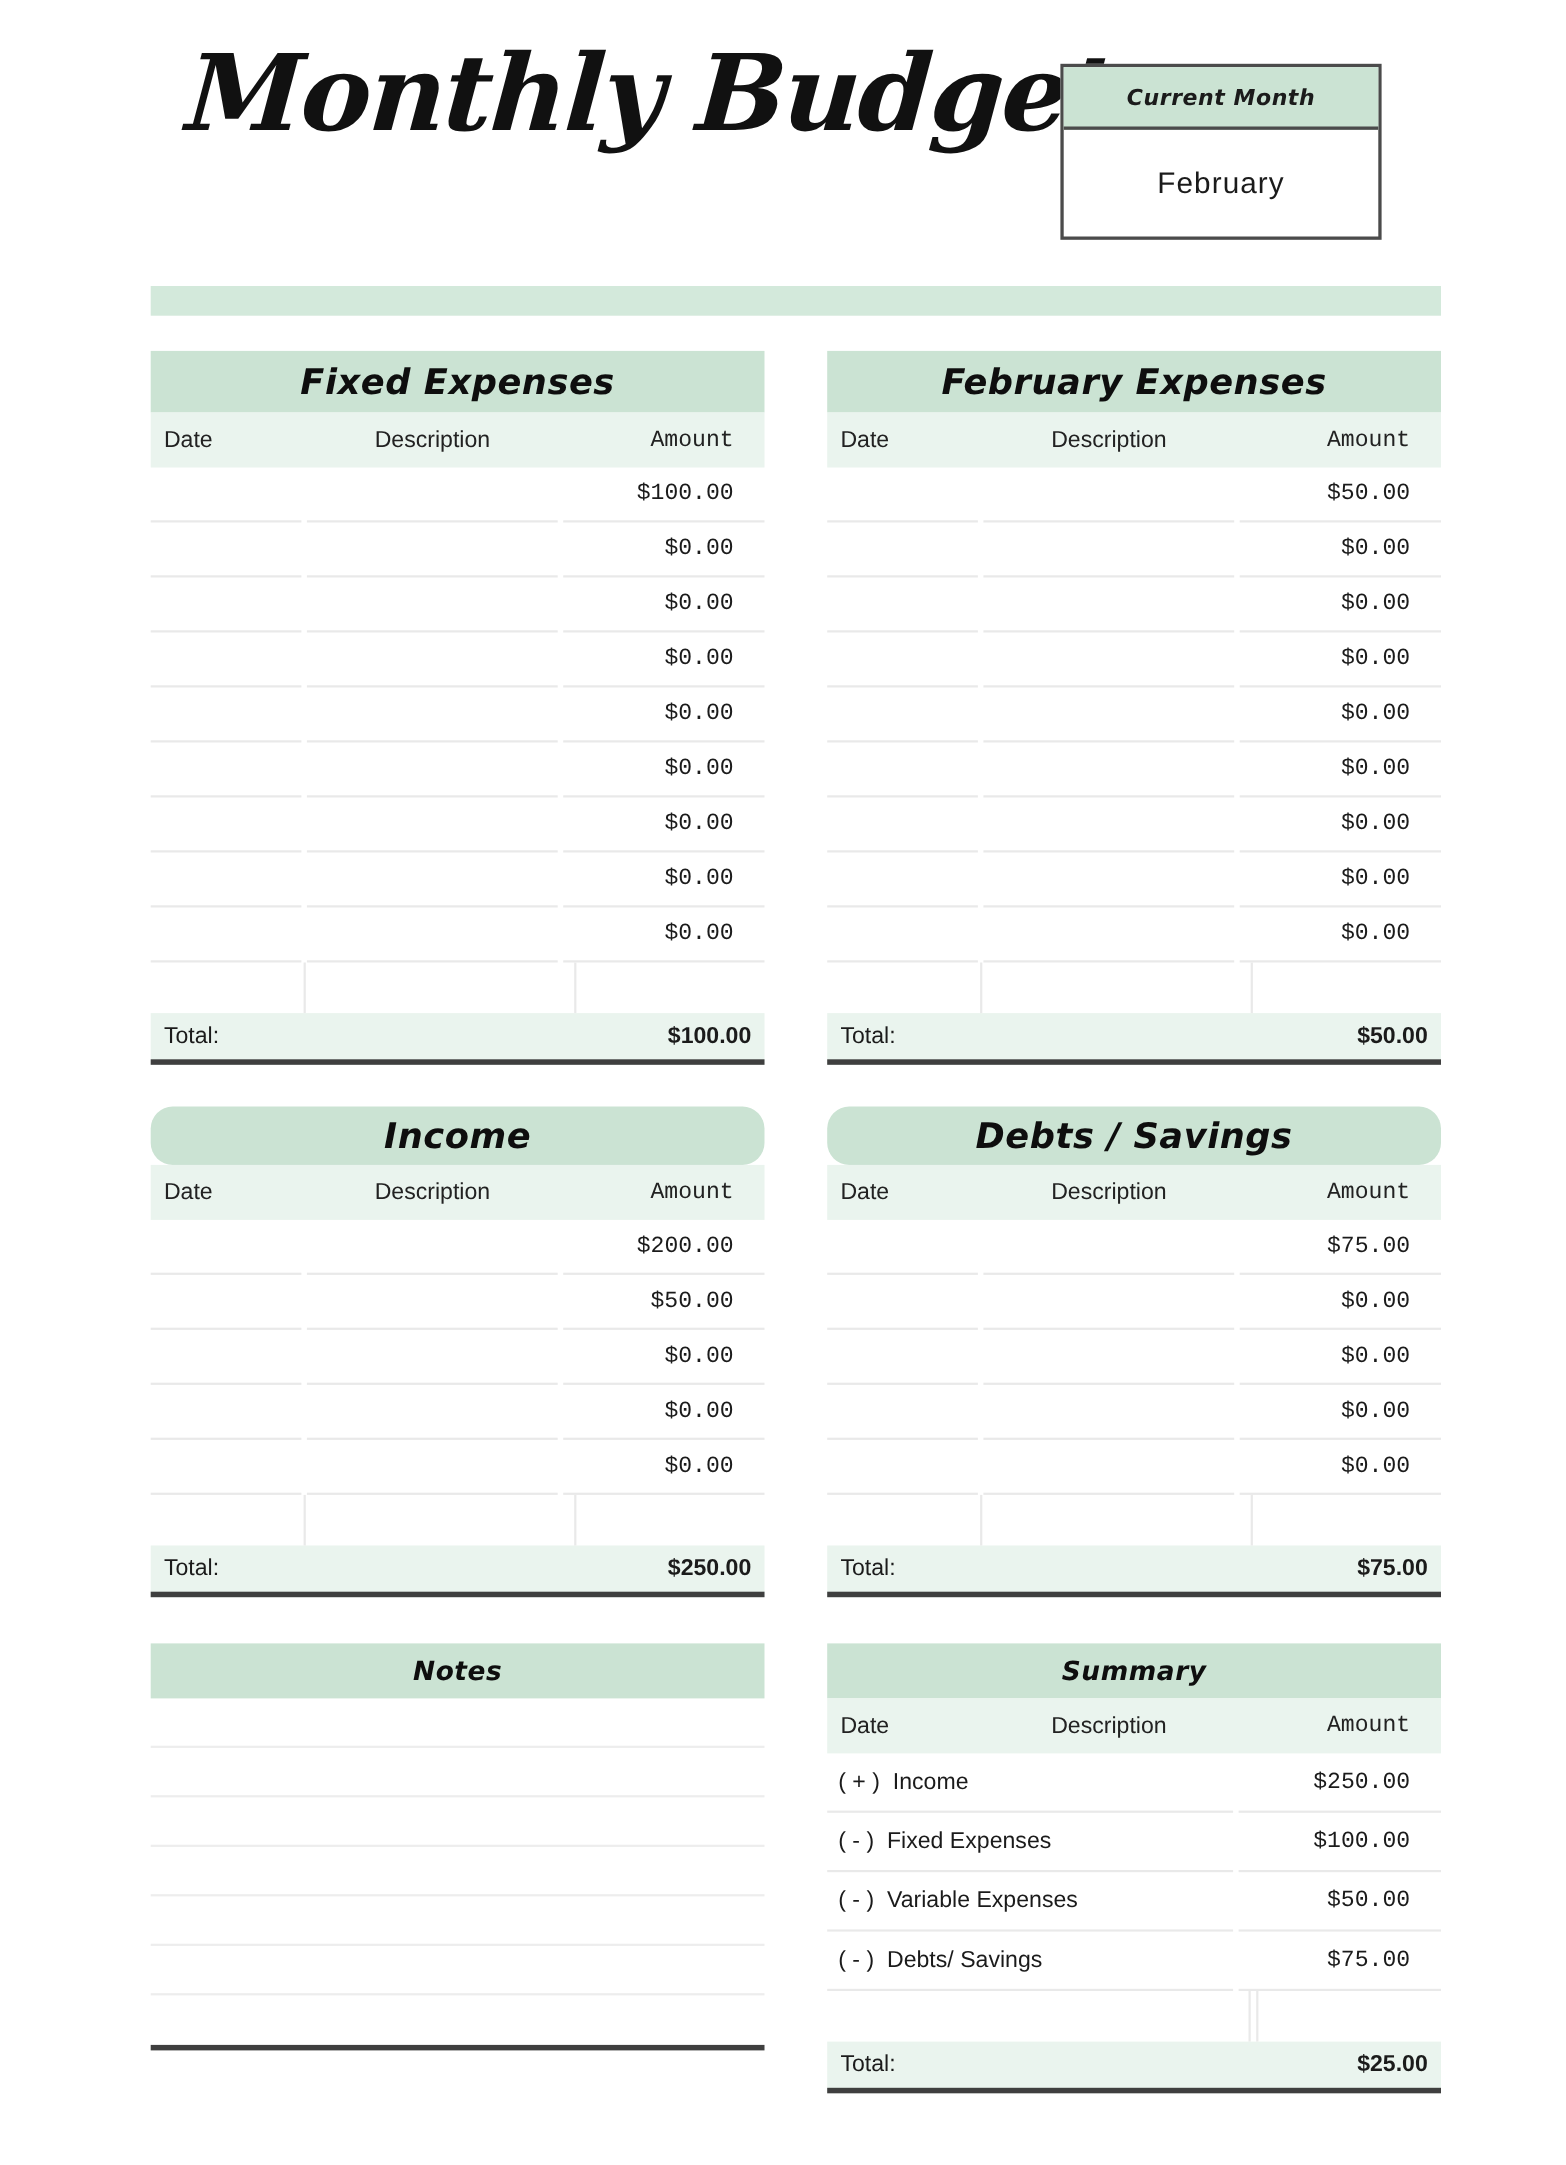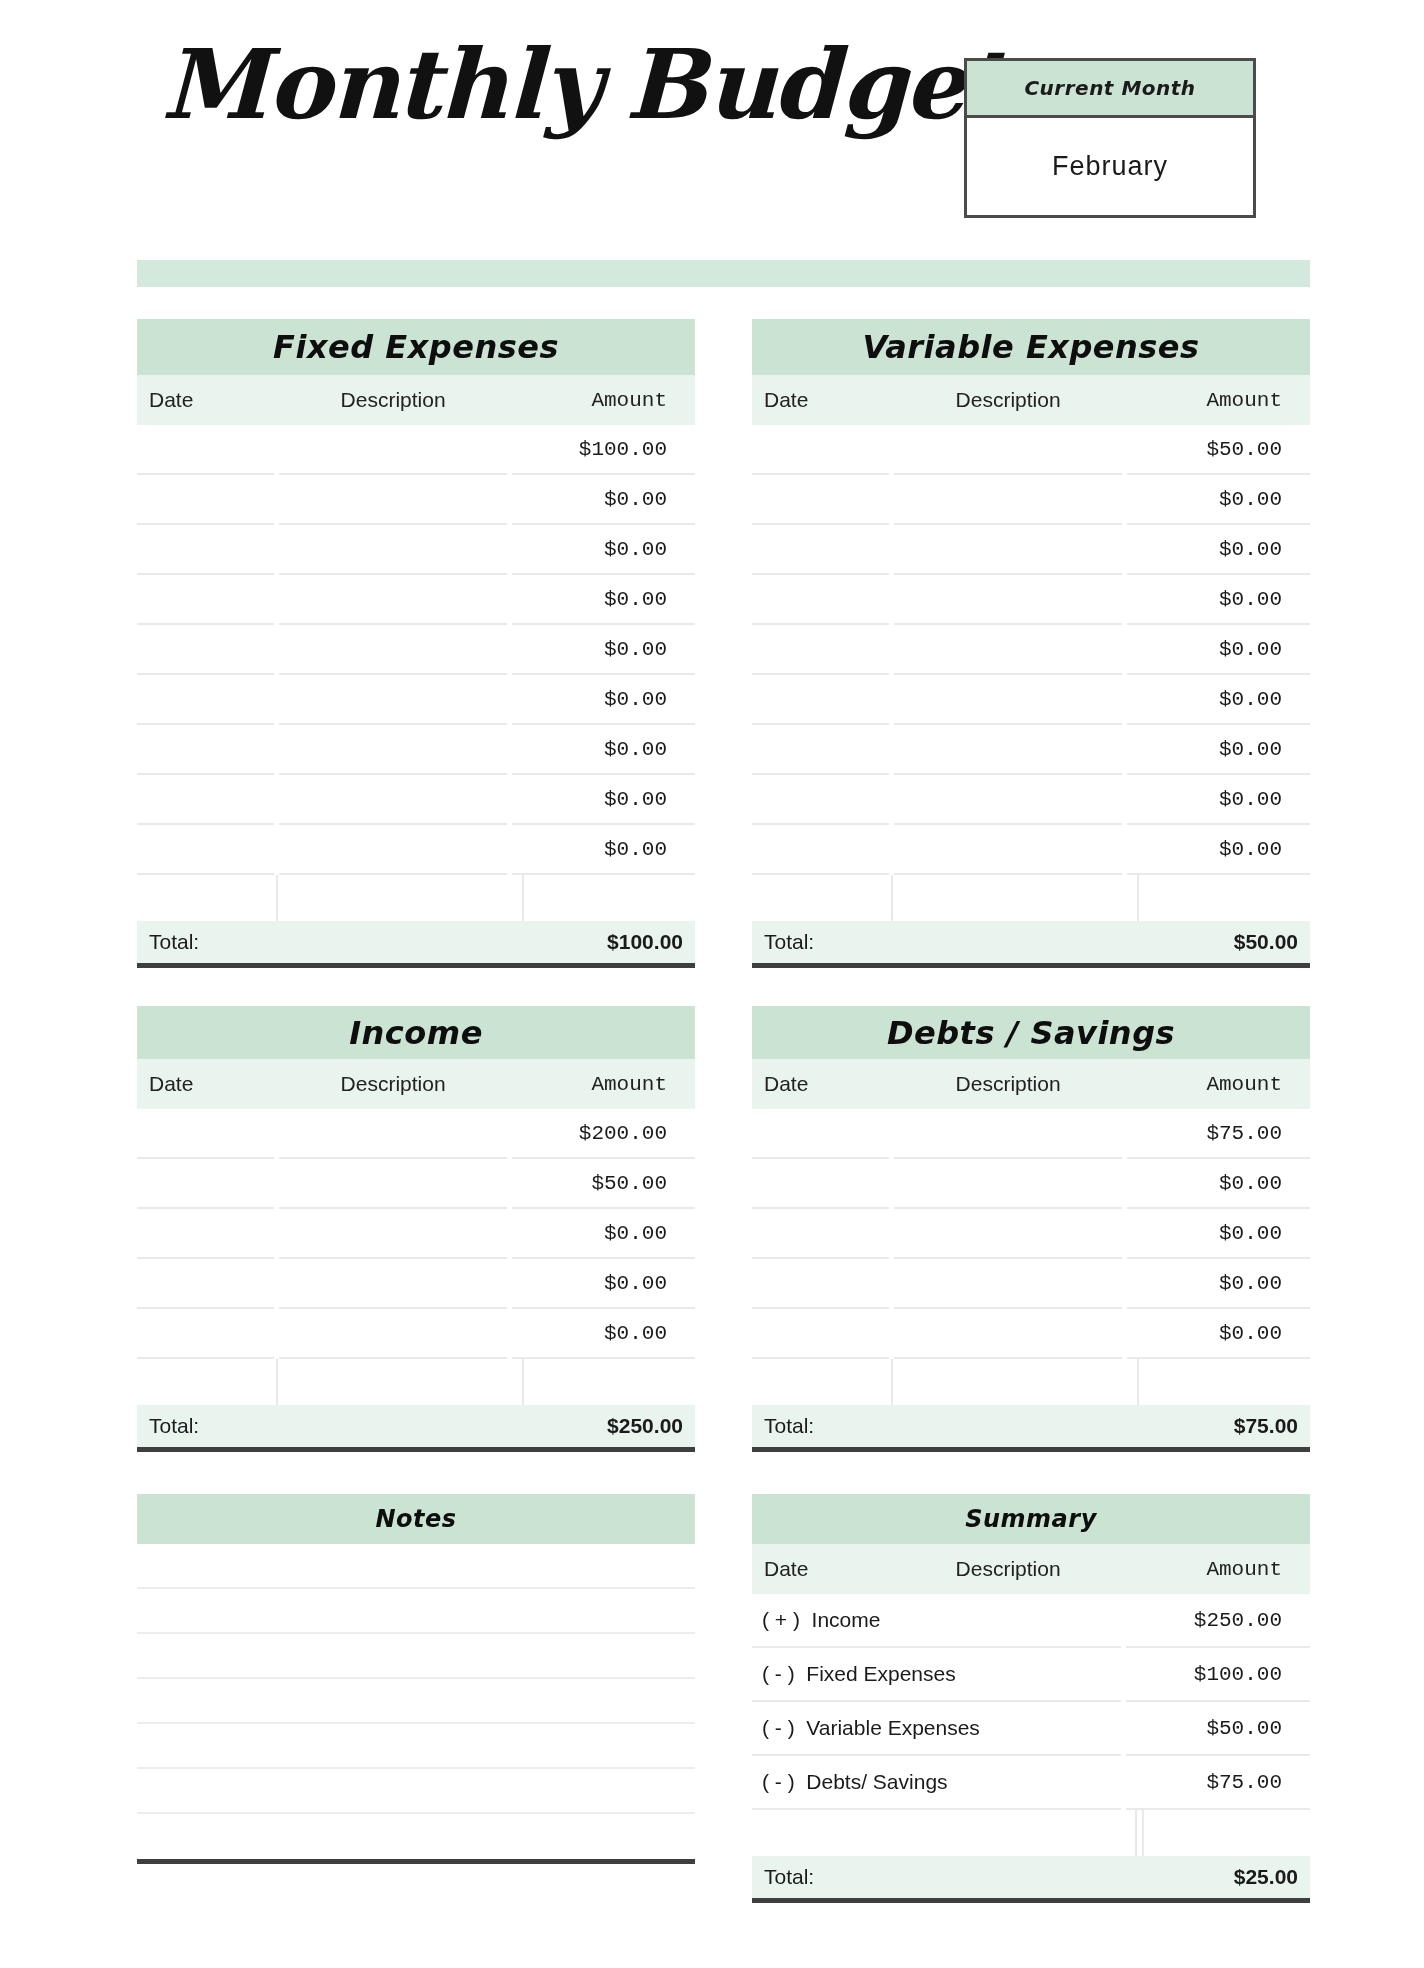--- a/index.html
+++ b/index.html
@@ -45,21 +45,21 @@
   .cols.r1{margin-bottom:38px;}
   .cols.r2{margin-bottom:42px;}
   .table{width:558px;}
   
   .sec-head{
     background:var(--header-green);display:flex;align-items:center;justify-content:center;
     font-family:"DejaVu Sans", sans-serif;font-style:italic;font-weight:700;
     font-size:32px;letter-spacing:.5px;color:#0e0e0e;
   }
   .h-lg{height:56px;}
-  .h-md{height:53px;}
+  .h-md{height:53px;border-radius:20px;}
   .h-sm{height:50px;font-size:24px;}
   
   .col-head{
     display:flex;gap:5px;height:50px;background:var(--row-green);
     align-items:center;font-size:21px;color:#222;
   }
   .cell{height:100%;display:flex;align-items:center;}
   .c-date{flex:139 0 0;padding-left:12px;}
   .c-desc{flex:252 0 0;justify-content:center;}
   .c-amount{flex:172 0 0;justify-content:flex-end;padding-right:28px;font-family:Liberation Mono, monospace;}
@@ -164,21 +164,21 @@
       <div class="mid"></div>
       <div class="side amt"></div>
     </div>
     <div class="total-row">
       <span>Total:</span>
       <span class="t-amount">$100.00</span>
     </div>
   </section>
 
   <section class="table">
-    <div class="sec-head h-lg">Variable Expenses</div>
+    <div class="sec-head h-lg">February Expenses</div>
     <div class="col-head">
       <div class="cell c-date">Date</div>
       <div class="cell c-desc">Description</div>
       <div class="cell c-amount">Amount</div>
     </div>
     <div>
         <div class="trow">
           <div class="cell c-date"></div>
           <div class="cell c-desc"></div>
           <div class="cell c-amount">$50.00</div>

